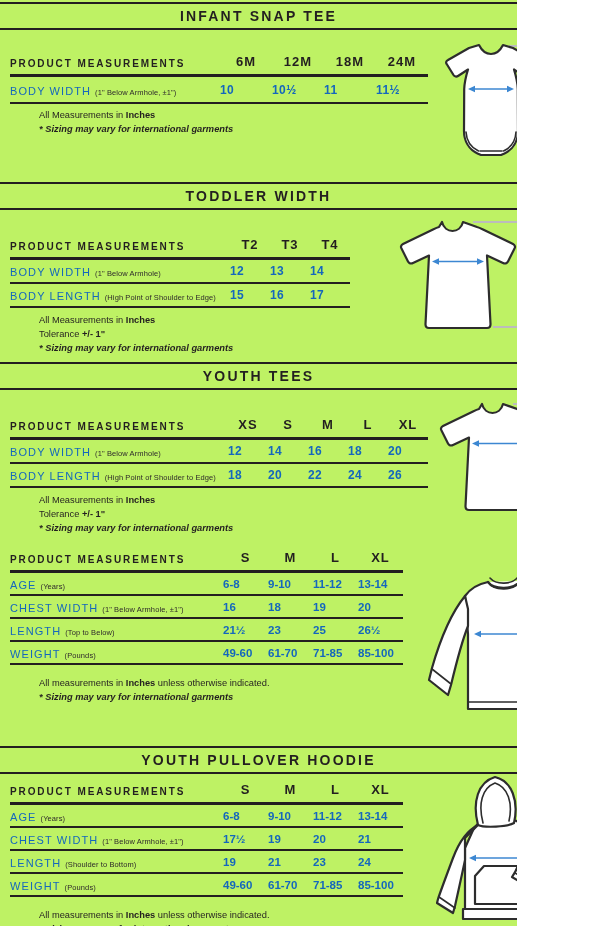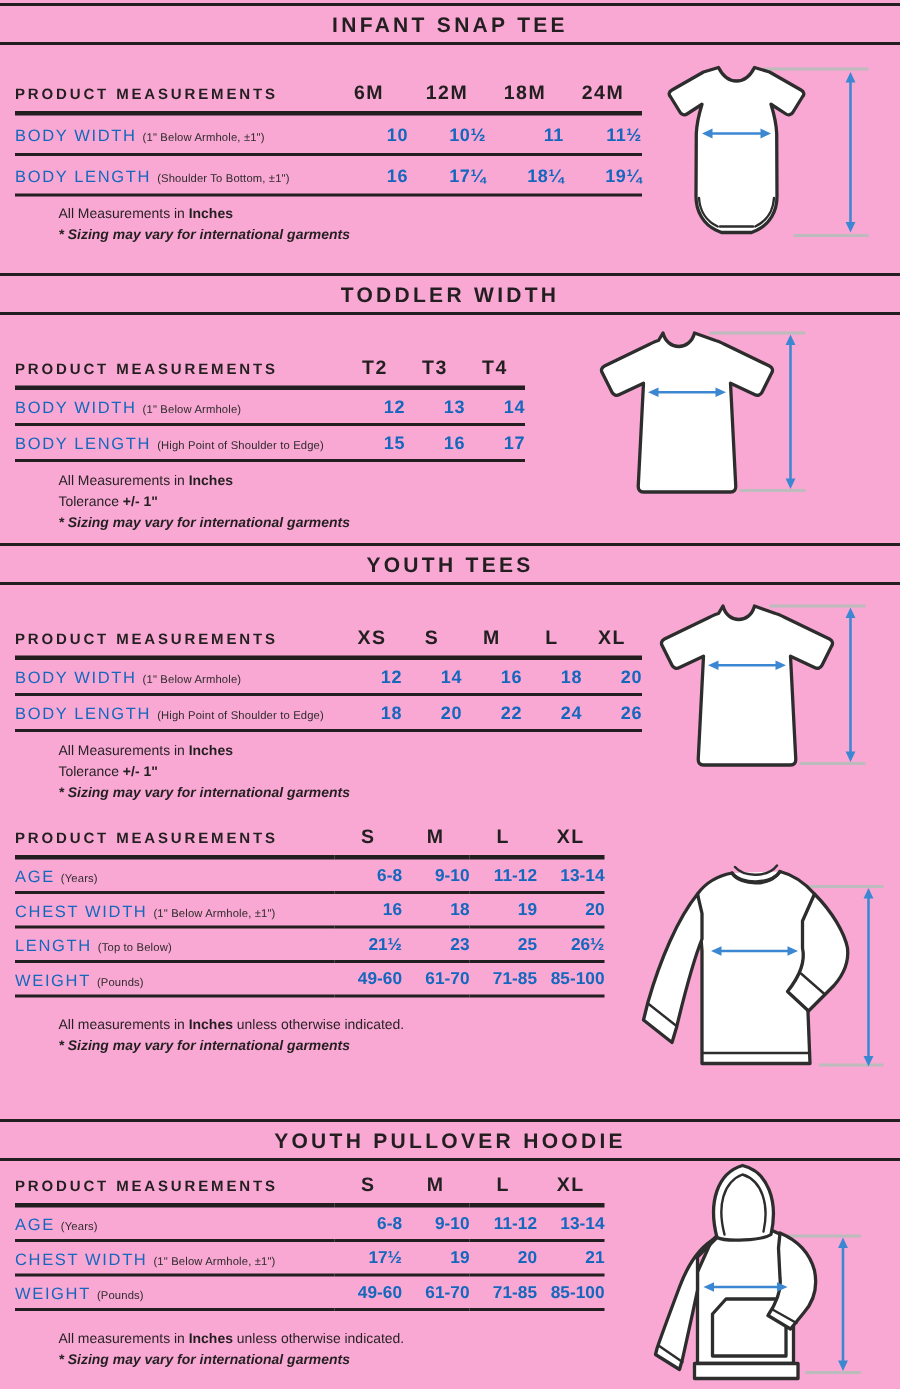--- a/index.html
+++ b/index.html
@@ -1,18 +1,18 @@
 <!DOCTYPE html>
 <html><head>
 <meta charset="utf-8">
 <style>
   html,body{margin:0;padding:0;background:#fff;}
   .page{
-    width:600px;height:926px;position:relative;overflow:hidden;
-    background:#f9a8d4;color:#231f20;box-sizing:border-box;padding-top:2px;
+    width:517px;height:926px;position:relative;overflow:hidden;
+    background:#bef264;color:#231f20;box-sizing:border-box;padding-top:2px;
     font-family:"Liberation Sans","DejaVu Sans",sans-serif;
   }
   .panel{position:relative;box-sizing:border-box;}
   .p0{height:180px}.p1{height:180px}.p2{height:180px}.p3{height:196px}.p4{height:188px}
 
   .titlebar{
     border-top:2.5px solid #231f20;border-bottom:2px solid #231f20;
     height:24px;display:flex;align-items:center;justify-content:center;
   }
   .titlebar h2{margin:0;font-size:14px;font-weight:bold;letter-spacing:2.2px;color:#231f20;}
@@ -36,21 +36,21 @@
   th{padding:0 0 5px 0;vertical-align:bottom;}
   th.hl{text-align:left;font-size:10px;letter-spacing:1.9px;color:#231f20;white-space:nowrap;}
   th.size{text-align:center;font-size:13px;letter-spacing:1px;color:#231f20;}
   td{padding:0;vertical-align:middle;}
   .p0 td{height:25px}
   .p1 td,.p2 td{height:22px}
   .p3 td,.p4 td{height:21px}
   td.lbl{white-space:nowrap;overflow:hidden;}
   .rl{color:#1467bd;font-weight:normal;font-size:11px;letter-spacing:1.1px;}
   .rd{color:#2e2a2b;font-size:7.5px;margin-left:4px;letter-spacing:0.1px;}
-  td.val{color:#1467bd;font-weight:bold;font-size:12px;text-align:right;letter-spacing:0.4px;}
+  td.val{color:#1467bd;font-weight:bold;font-size:12px;text-align:left;letter-spacing:0.4px;}
   .p3 td.val,.p4 td.val{font-size:11.5px;letter-spacing:0;}
 
   .notes{margin-top:6px;margin-left:29px;}
   .p1 .notes,.p2 .notes{margin-top:7px}
   .p3 .notes,.p4 .notes{margin-top:13px}
   .note{margin:0 0 2.5px 0;font-size:9.3px;line-height:1.25;color:#231f20;}
   .note b{font-weight:bold;}
   .note.sizing{font-weight:bold;font-style:italic;}
 
   .fig{position:absolute;}
@@ -93,27 +93,20 @@
           </tr>
         </thead>
         <tbody>
           <tr>
             <td class="lbl"><span class="rl">BODY WIDTH</span><span class="rd">(1" Below Armhole, ±1")</span></td>
             <td class="val">10</td>
             <td class="val">10½</td>
             <td class="val">11</td>
             <td class="val">11½</td>
           </tr>
-          <tr>
-            <td class="lbl"><span class="rl">BODY LENGTH</span><span class="rd">(Shoulder To Bottom, ±1")</span></td>
-            <td class="val">16</td>
-            <td class="val">17¼</td>
-            <td class="val">18¼</td>
-            <td class="val">19¼</td>
-          </tr>
         </tbody>
       </table>
       <div class="notes">
         <p class="note"><span>All Measurements in </span><b>Inches</b><span></span></p>
         <p class="note sizing">* Sizing may vary for international garments</p>
       </div>
     </div>
     <div class="fig f0">
       <svg width="150" height="132" viewBox="0 0 150 132">
         <line class="guide" x1="76" y1="10" x2="146" y2="10"></line>
@@ -382,20 +375,27 @@
             <td class="val">9-10</td>
             <td class="val">11-12</td>
             <td class="val">13-14</td>
           </tr>
           <tr>
             <td class="lbl"><span class="rl">CHEST WIDTH</span><span class="rd">(1" Below Armhole, ±1")</span></td>
             <td class="val">17½</td>
             <td class="val">19</td>
             <td class="val">20</td>
             <td class="val">21</td>
+          </tr>
+          <tr>
+            <td class="lbl"><span class="rl">LENGTH</span><span class="rd">(Shoulder to Bottom)</span></td>
+            <td class="val">19</td>
+            <td class="val">21</td>
+            <td class="val">23</td>
+            <td class="val">24</td>
           </tr>
           <tr>
             <td class="lbl"><span class="rl">WEIGHT</span><span class="rd">(Pounds)</span></td>
             <td class="val">49-60</td>
             <td class="val">61-70</td>
             <td class="val">71-85</td>
             <td class="val">85-100</td>
           </tr>
         </tbody>
       </table>

